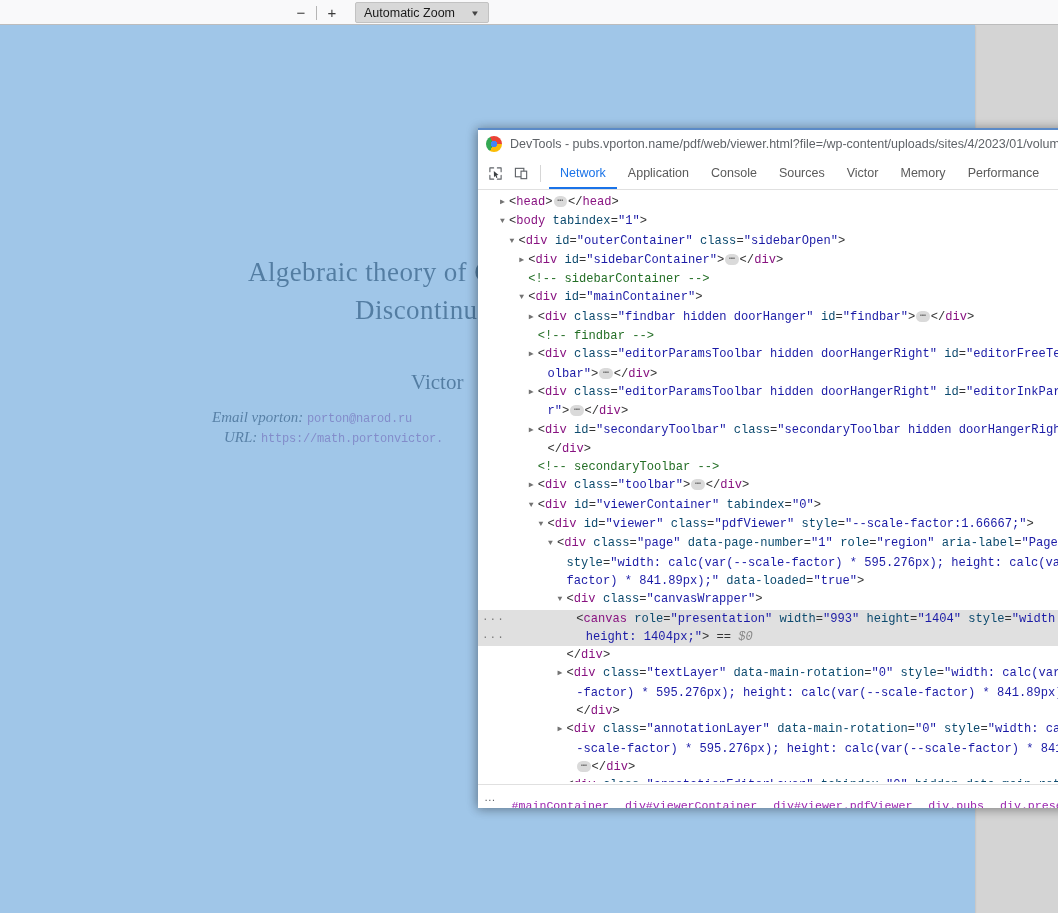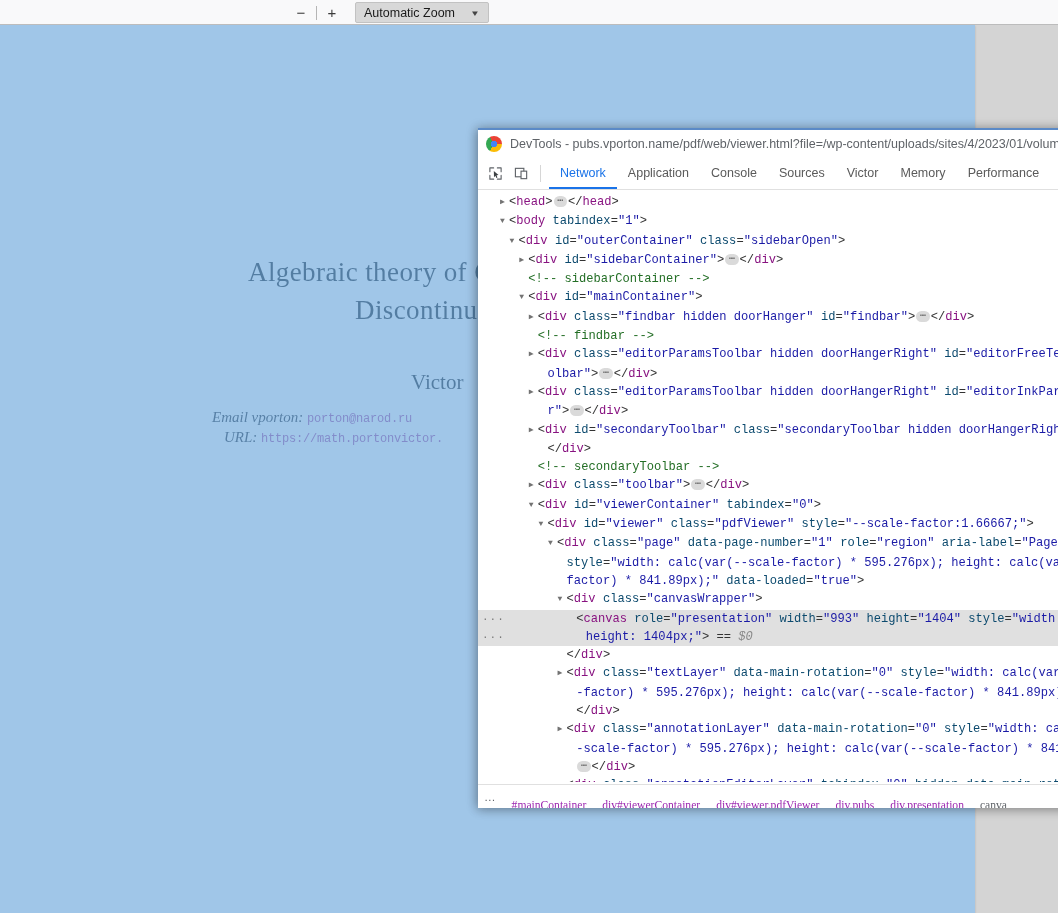--- a/index.html
+++ b/index.html
@@ -188,21 +188,21 @@
     border-top: 1px solid #e0e0e0;
     display: flex; align-items: center;
     font-size: 11.6px;
     padding-left: 6px;
     overflow: hidden;
     white-space: nowrap;
   }
   .bc-dots { color: #5f6368; margin-right: 7px; letter-spacing: 1px; }
   .bc-item {
     padding: 0 8px; color: #9c27b0; cursor: pointer;
-    font-family: Liberation Serif, serif;
+    font-family: Liberation Mono, monospace;
     margin-top: 18px;
   }
   .bc-item.sel { color: #5f6368; }
 </style>
 </head>
 <body>
 
 <div id="pdf-toolbar">
   <div id="zoom-controls">
     <div class="zoom-btn">−</div>

